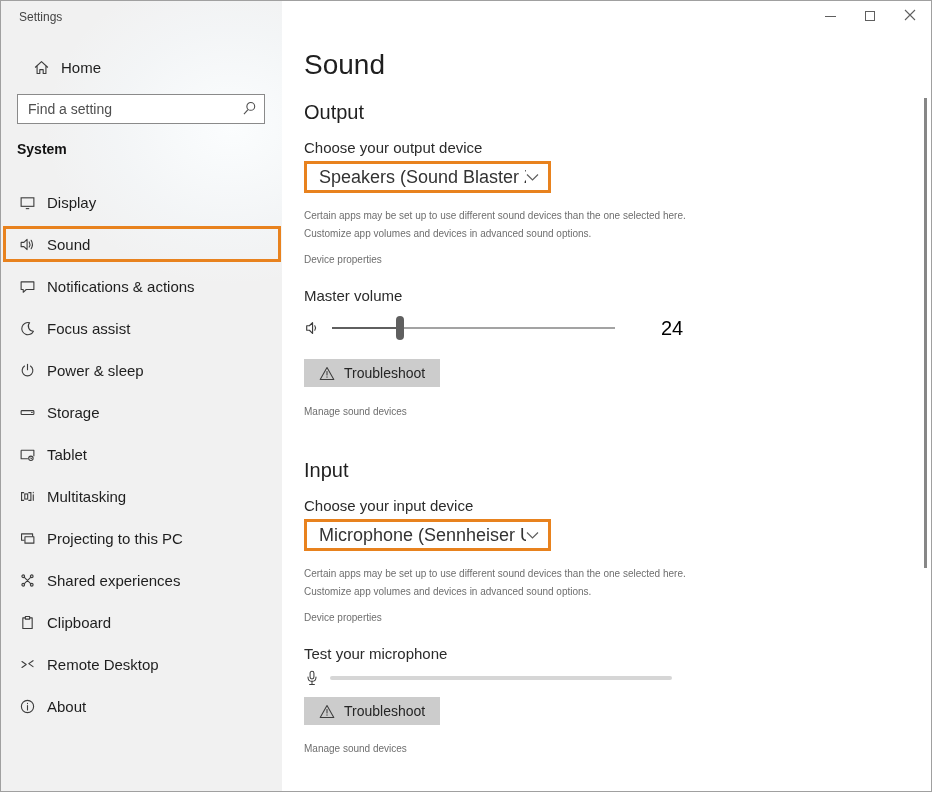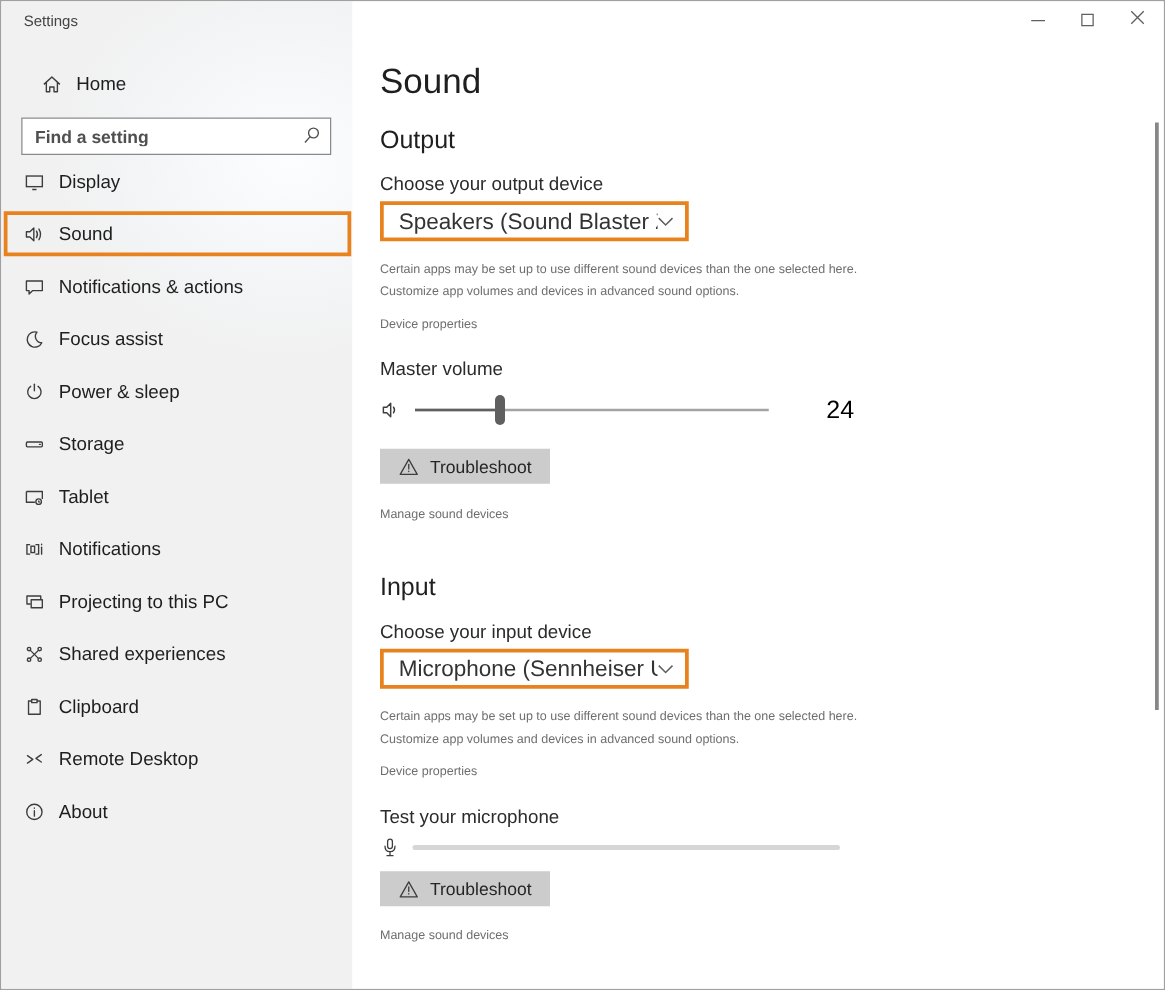--- a/index.html
+++ b/index.html
@@ -17,21 +17,21 @@
               position:relative; cursor:default; color:#1e1e1e; font-size:15px; }
   .nav-item .icon { width:17px; height:19px; margin-right:11px; display:flex;
                     align-items:center; justify-content:center; }
   .icon svg { display:block; }
   .home-item { margin-top:22px;padding-left:32px; }
   .sel-ring { position:absolute; left:2px; right:1px; top:3px; bottom:3px;
               border:3px solid #e8821e; pointer-events:none; }
   .searchbox { margin:6px 16px 0 16px; height:30px; position:relative; }
   .searchbox input { width:248px; height:30px; border:1px solid #8a8a8a;
     background:#fff; padding:0 14px 0 10px; font-size:14px; color:#333;
-    font-family:"Liberation Sans", sans-serif; outline:none;font-weight:bold; }
+    font-family:"Liberation Sans", sans-serif; outline:none; }
   .searchbox input::placeholder { color:#4f4f4f; opacity:1; }
   .searchbox .search-glyph { position:absolute; right:8px; top:6px; }
   .section-label { margin:17px 0 24px 16px; font-size:14px; font-weight:bold; color:#111; }
 
   
   .main { flex:1; position:relative; background:#fff; padding-left:22px; }
   .win-controls { position:absolute; top:0; right:1px; display:flex; }
   .win-btn { width:40px; height:30px; display:flex; align-items:center; justify-content:center; }
   .min-glyph { width:11px; height:0; border-top:1px solid #5f5f5f; }
   .max-glyph { width:10px; height:10px; border:1px solid #5f5f5f; }
@@ -88,20 +88,21 @@
     <div class="searchbox">
       <input type="text" placeholder="Find a setting" style="">
       <span class="search-glyph icon">
         <svg width="17" height="17" viewBox="0 0 20 20" fill="none" stroke="#4f4f4f" stroke-width="1.3">
             <circle cx="11.5" cy="7.5" r="4.6"></circle>
             <path d="M8.2 11.2 L3.5 16.5"></path>
           </svg>
       </span>
     </div>
 
+    <div class="section-label">System</div>
 
     <nav>
       <div class="nav-item">
         <span class="icon">
           <svg width="17" height="17" viewBox="0 0 20 20" fill="none" stroke="#3d3d3d" stroke-width="1.3">
               <rect x="2.5" y="4.5" width="15" height="10"></rect>
               <path d="M8 17.2 H12"></path>
             </svg>
         </span>
         <span class="label">Display</span>
@@ -171,21 +172,21 @@
       <div class="nav-item">
         <span class="icon">
           <svg width="17" height="17" viewBox="0 0 20 20" fill="none" stroke="#3d3d3d" stroke-width="1.3" stroke-linecap="round">
               <path d="M5.5 5.5 H3 V14.5 H5.5"></path>
               <path d="M11.5 5.5 H14 V14.5 H11.5"></path>
               <rect x="6.8" y="7" width="3.4" height="6"></rect>
               <path d="M16.8 8 V14.5"></path>
               <path d="M16.8 5.2 V5.6"></path>
             </svg>
         </span>
-        <span class="label">Notifications</span>
+        <span class="label">Multitasking</span>
       </div>
 
       <div class="nav-item">
         <span class="icon">
           <svg width="17" height="17" viewBox="0 0 20 20" fill="none" stroke="#3d3d3d" stroke-width="1.3" stroke-linejoin="round">
               <path d="M6.5 12 H3 V4.5 H16 V8"></path>
               <rect x="7" y="8" width="10.5" height="7.5"></rect>
             </svg>
         </span>
         <span class="label">Projecting to this PC</span>

